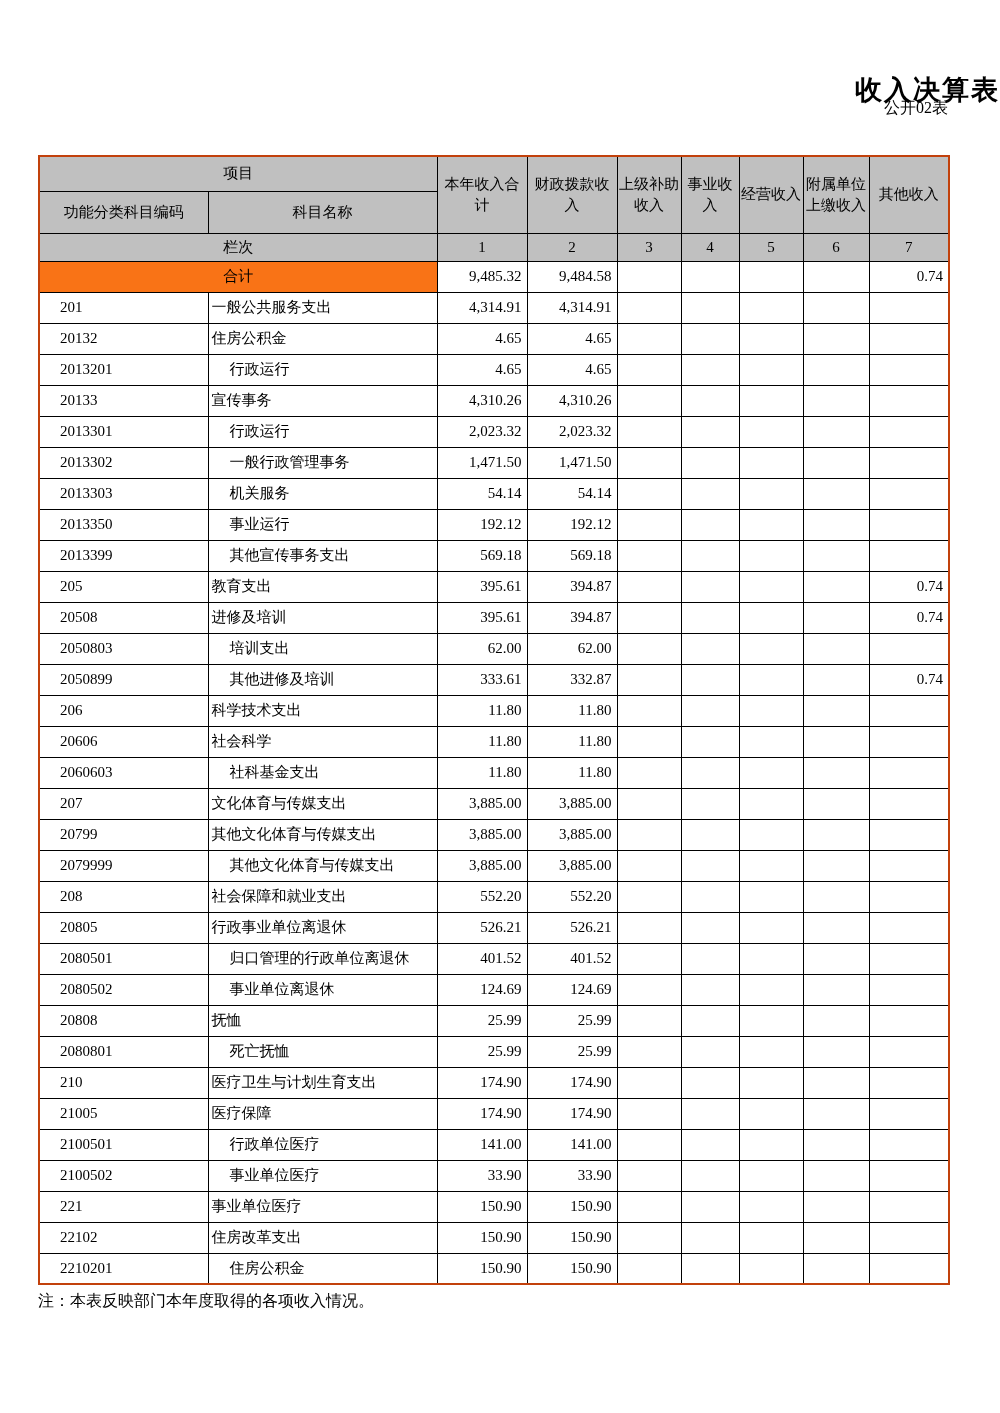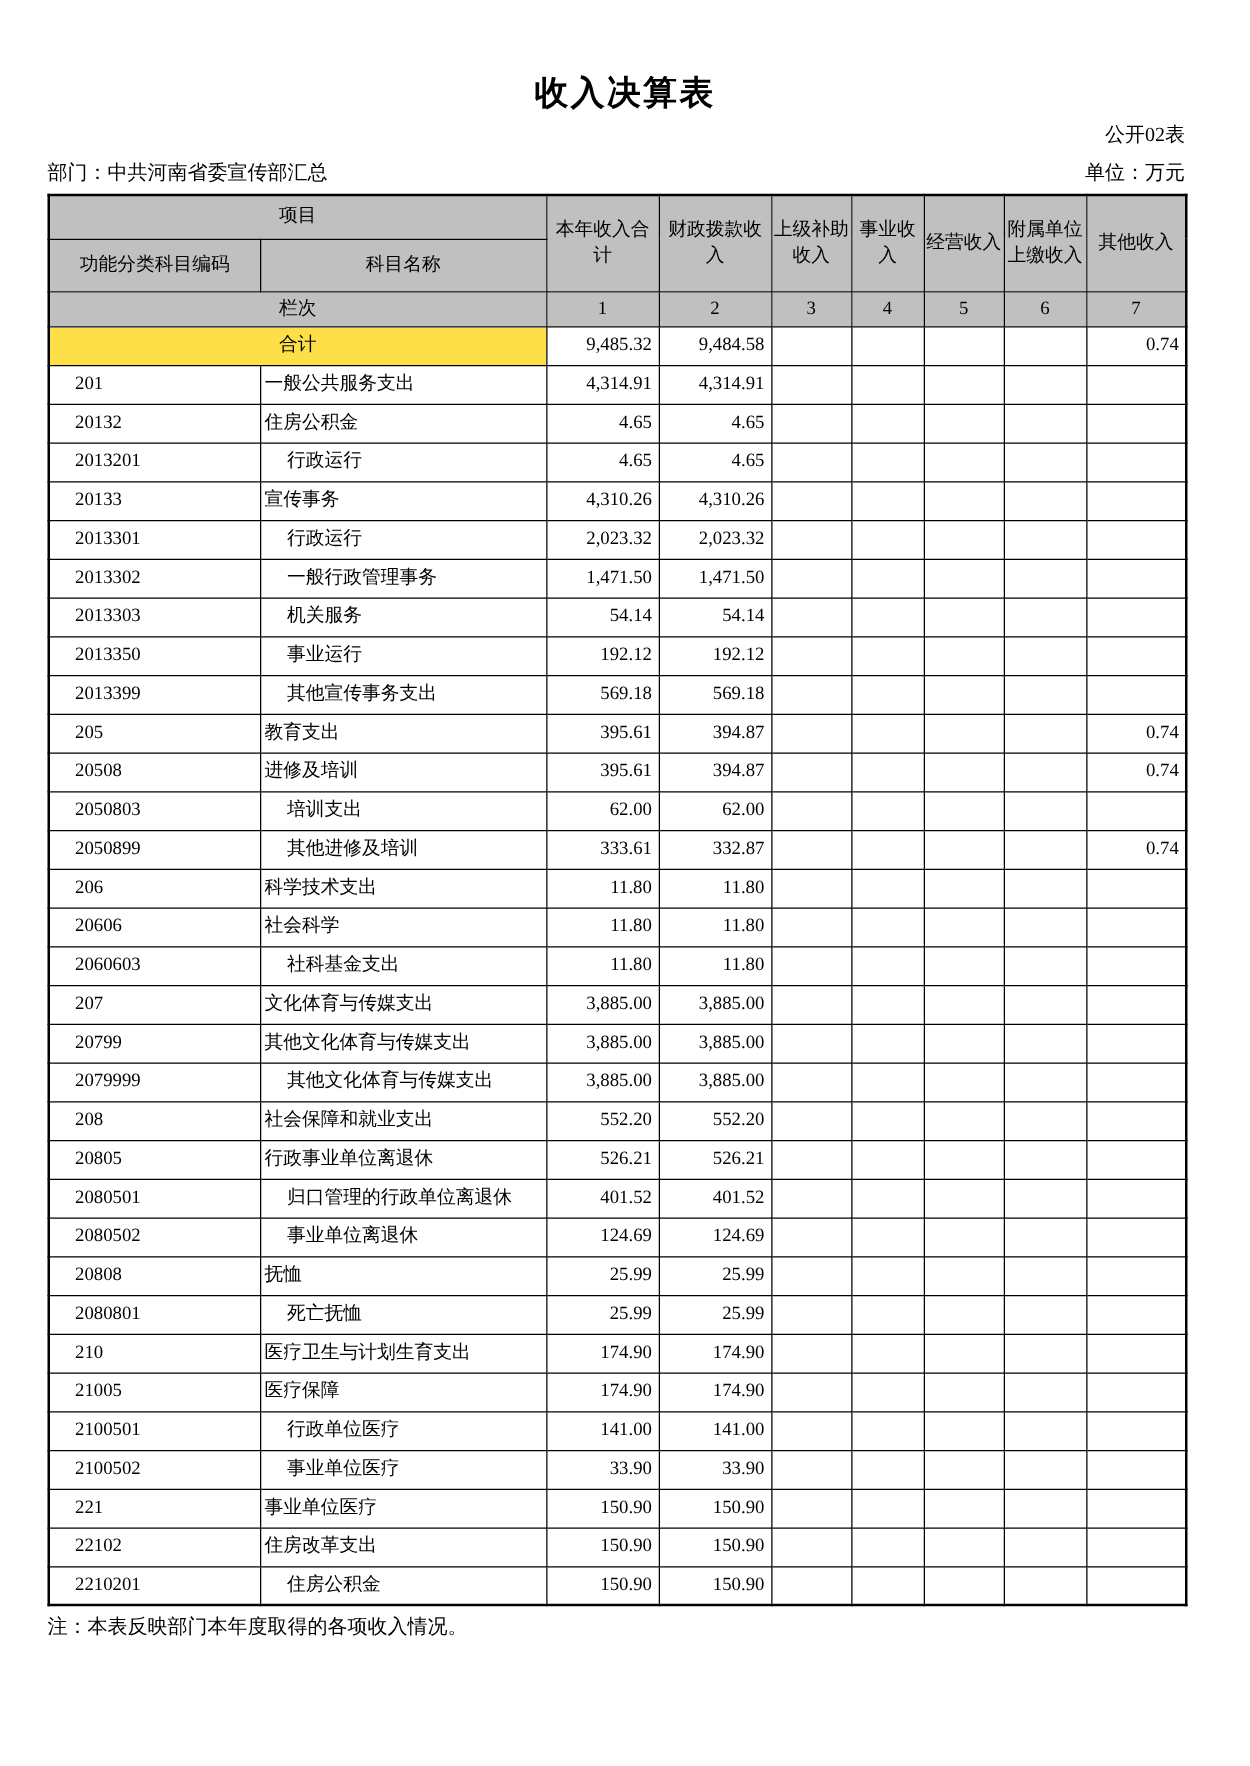--- a/index.html
+++ b/index.html
@@ -5,75 +5,71 @@
   * { box-sizing: border-box; margin: 0; padding: 0; }
   html, body { background: #ffffff; }
   body {
     width: 1000px; height: 1413px;
     font-family: "Liberation Serif", "DejaVu Serif", serif;
     color: #000;
   }
   .page { position: relative; width: 1000px; height: 1413px; background: #fff; overflow: hidden; }
 
   .title {
-    position: absolute; top: 56px; left: 0; width: 100%;
-    text-align: center; font-size: 27px; font-weight: bold; letter-spacing: 2px;
+    position: absolute; top: 72px; left: 0; width: 100%;
+    text-align: right; font-size: 27px; font-weight: bold; letter-spacing: 2px;
   }
   .doc-code {
     position: absolute; top: 98px; right: 52px;
     font-size: 16px;
   }
   .meta-row {
     position: absolute; top: 128px; left: 38px; width: 910px;
     display: flex; justify-content: space-between; font-size: 16px;
   }
 
   table.main {
     position: absolute; top: 155px; left: 38px; width: 910px;
     border-collapse: collapse; table-layout: fixed;
-    border: 2px solid #000000;
+    border: 2px solid #c2410c;
   }
   table.main th, table.main td {
     border: 1px solid #000;
     font-size: 15px; font-weight: normal;
     overflow: hidden; word-break: break-all;
     line-height: 1.4;
     vertical-align: middle;
   }
   .hdr { background: #c0c0c0; text-align: center; }
   .r-proj  { height: 35px; }
   .r-head  { height: 42px; }
   .r-lanci { height: 28px; }
   .r-total { height: 31px; }
   tbody tr { height: 31px; }
 
   td.code { text-align: left; padding-left: 20px; }
   td.name { text-align: left; padding-left: 3px; margin-left: 41px; }
   td.name.ind { padding-left: 21px; }
   td.val  { text-align: right; padding-right: 5px; }
-  td.total-label { background: #fde047; text-align: center; }
+  td.total-label { background: #f97316; text-align: center; }
 
   .note {
     position: absolute; top: 1291px; left: 38px;
     font-size: 16px;
   }
 </style>
 </head>
 <body>
 
 <div class="page">
 
   <div class="title">收入决算表</div>
 
   <div class="doc-code">公开02表</div>
 
-  <div class="meta-row">
-    <span>部门：中共河南省委宣传部汇总</span>
-    <span>单位：万元</span>
-  </div>
 
   <table class="main">
     <colgroup>
       <col style="width:169px">
         <col style="width:229px">
       <col style="width:90px">
         <col style="width:90px">
       <col style="width:64px">
         <col style="width:58px">
       <col style="width:64px">

